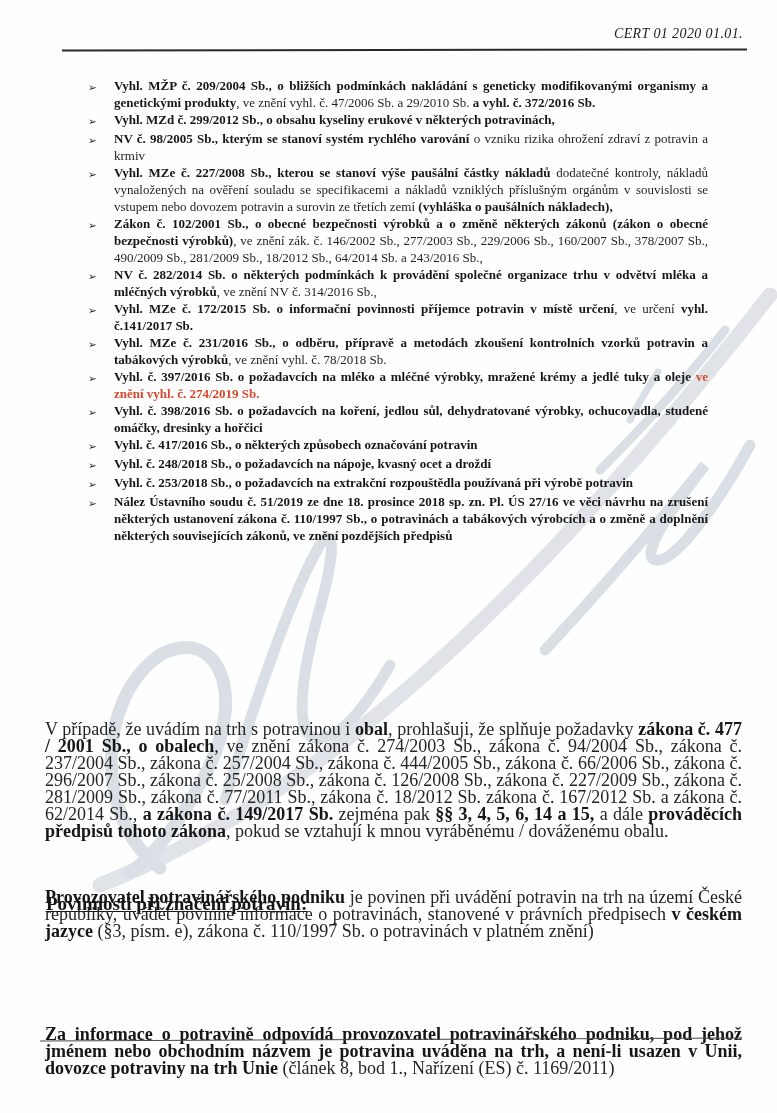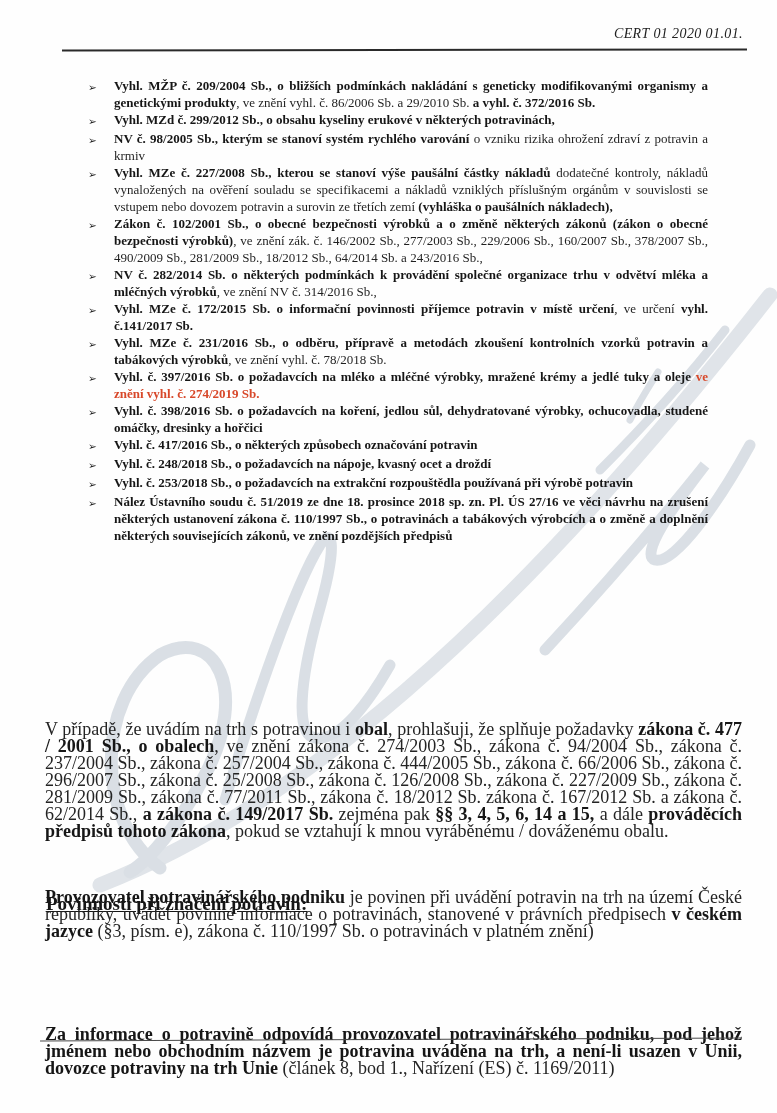--- a/index.html
+++ b/index.html
@@ -76,21 +76,21 @@
     </g>
   </svg>
 
   <div class="content">
     <div class="doc-header">CERT  01 2020 01.01.</div>
     <div class="header-rule"></div>
 
     <div class="law-list" id="law-list">
         <div class="law-item">
           <span class="marker">➢</span>
-          <div class="itext"><span class="b">Vyhl. MŽP č. 209/2004 Sb., o bližších podmínkách nakládání s geneticky modifikovanými organismy a genetickými produkty</span><span>, ve znění vyhl. č. 86/2006 Sb. a 29/2010 Sb. </span><span class="b">a vyhl. č. 372/2016 Sb.</span></div>
+          <div class="itext"><span class="b">Vyhl. MŽP č. 209/2004 Sb., o bližších podmínkách nakládání s geneticky modifikovanými organismy a genetickými produkty</span><span>, ve znění vyhl. č. 47/2006 Sb. a 29/2010 Sb. </span><span class="b">a vyhl. č. 372/2016 Sb.</span></div>
         </div>
         <div class="law-item">
           <span class="marker">➢</span>
           <div class="itext"><span class="b">Vyhl. MZd č. 299/2012 Sb., o obsahu kyseliny erukové v některých potravinách,</span></div>
         </div>
         <div class="law-item">
           <span class="marker">➢</span>
           <div class="itext"><span class="b">NV č. 98/2005 Sb., kterým se stanoví systém rychlého varování</span><span> o vzniku rizika ohrožení zdraví z potravin a krmiv</span></div>
         </div>
         <div class="law-item">

